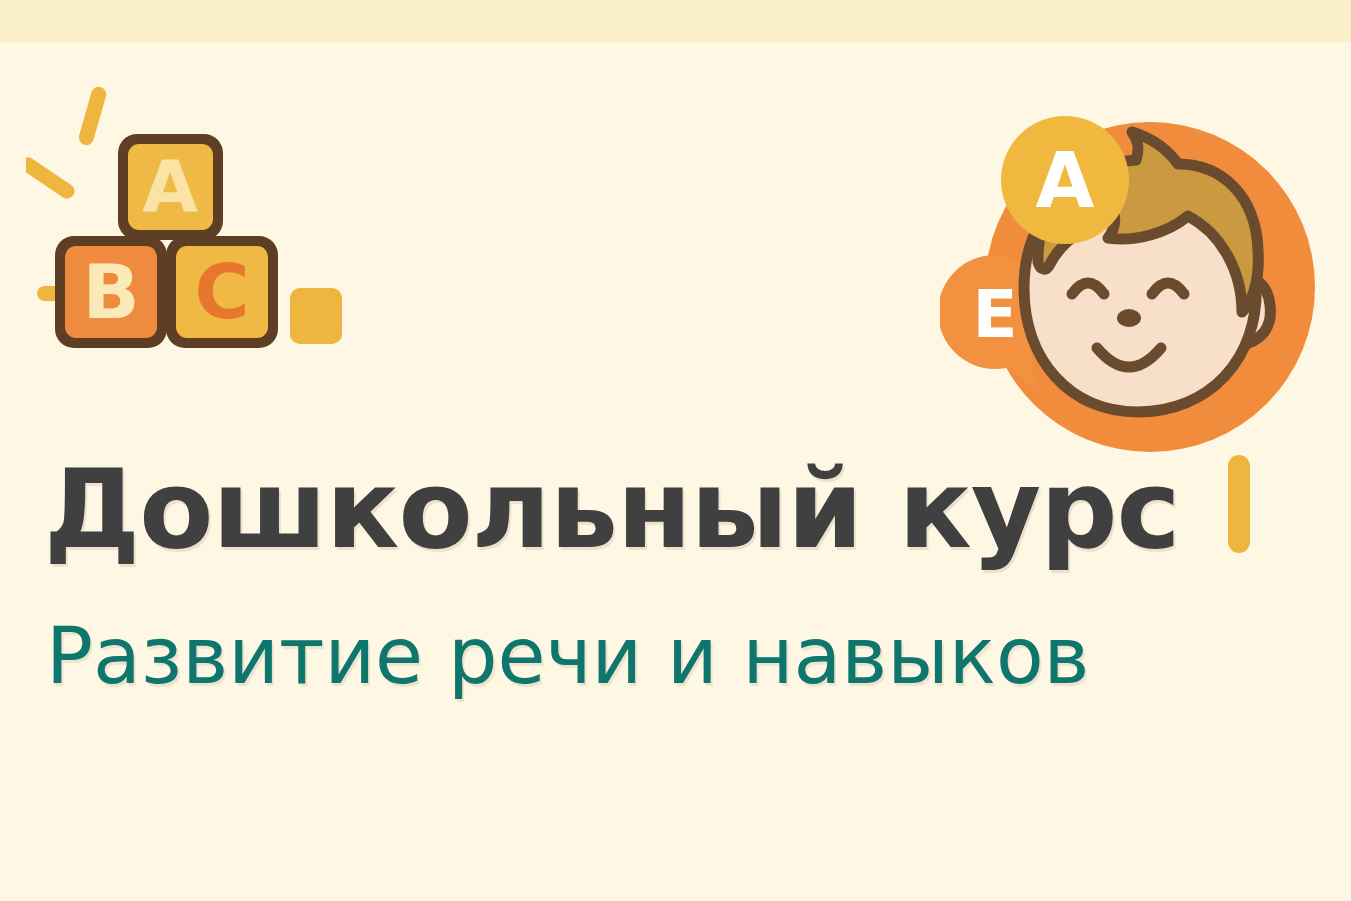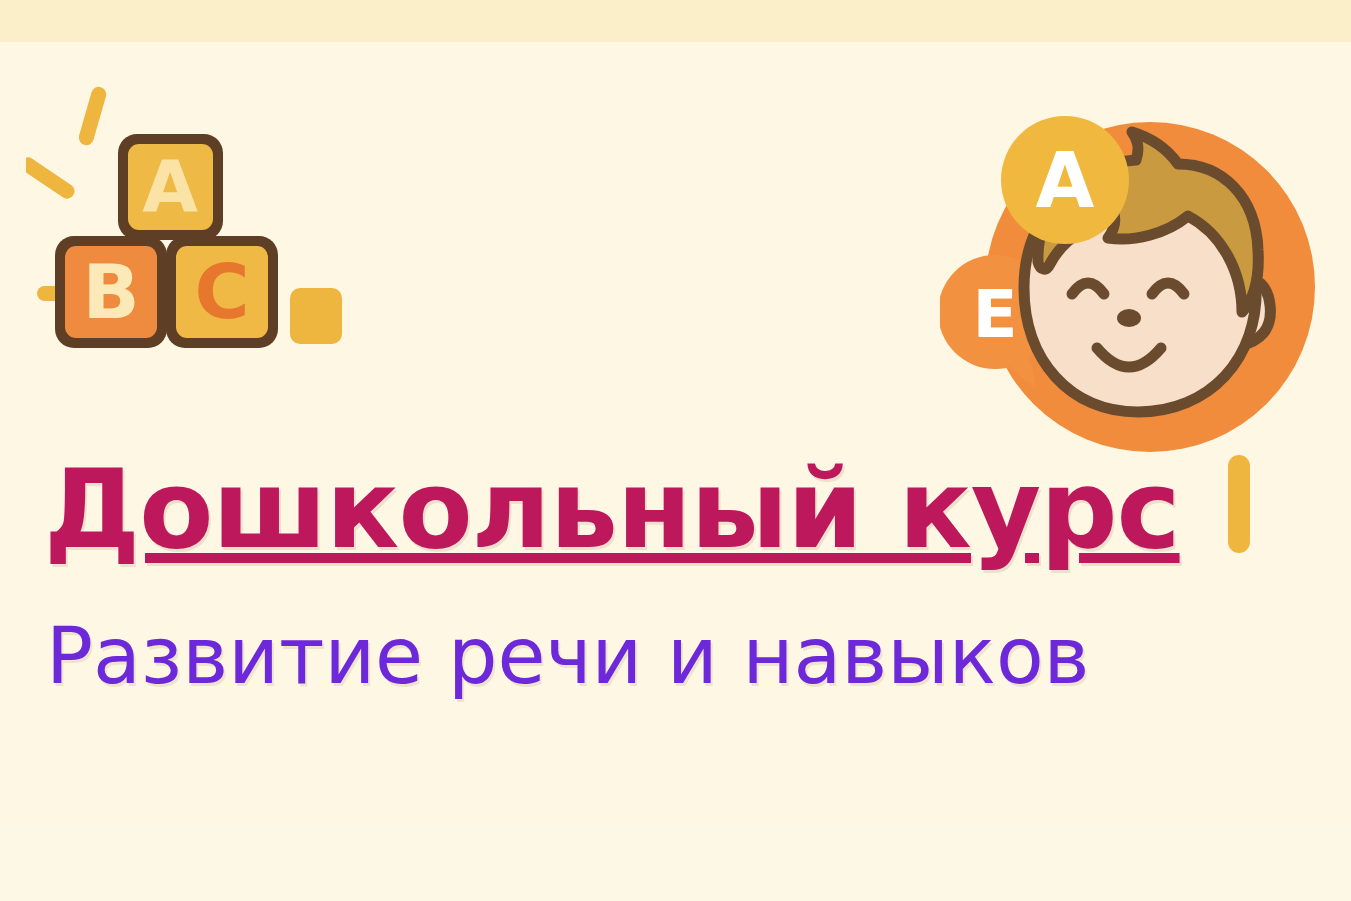--- a/index.html
+++ b/index.html
@@ -45,26 +45,25 @@
     top: 440px;
     width: 1250px;
     height: 140px;
     display: flex;
     align-items: center;
   }
   .title {
     font-family: "DejaVu Sans", sans-serif;
     font-size: 108px;
     font-weight: bold;
-    color: #be185d;
+    color: #404040;
     letter-spacing: -1px;
     line-height: 1;
     white-space: nowrap;
     text-shadow: 2px 3px 0 rgba(160,130,95,0.18);
-    text-decoration: underline;
   }
   .cursor-bar {
     position: absolute;
     left: 1228px;
     top: 455px;
     width: 22px;
     height: 98px;
     border-radius: 11px;
     background: #EFB63F;
   }
@@ -74,21 +73,21 @@
     top: 606px;
     width: 1250px;
     height: 100px;
     display: flex;
     align-items: center;
   }
   .subtitle {
     font-family: "DejaVu Sans", sans-serif;
     font-size: 78px;
     font-weight: normal;
-    color: #6d28d9;
+    color: #0f766e;
     line-height: 1;
     white-space: nowrap;
     text-shadow: 2px 3px 0 rgba(160,130,95,0.16);
   }
 </style>
 </head>
 <body>
 
 <div id="canvas">
 

